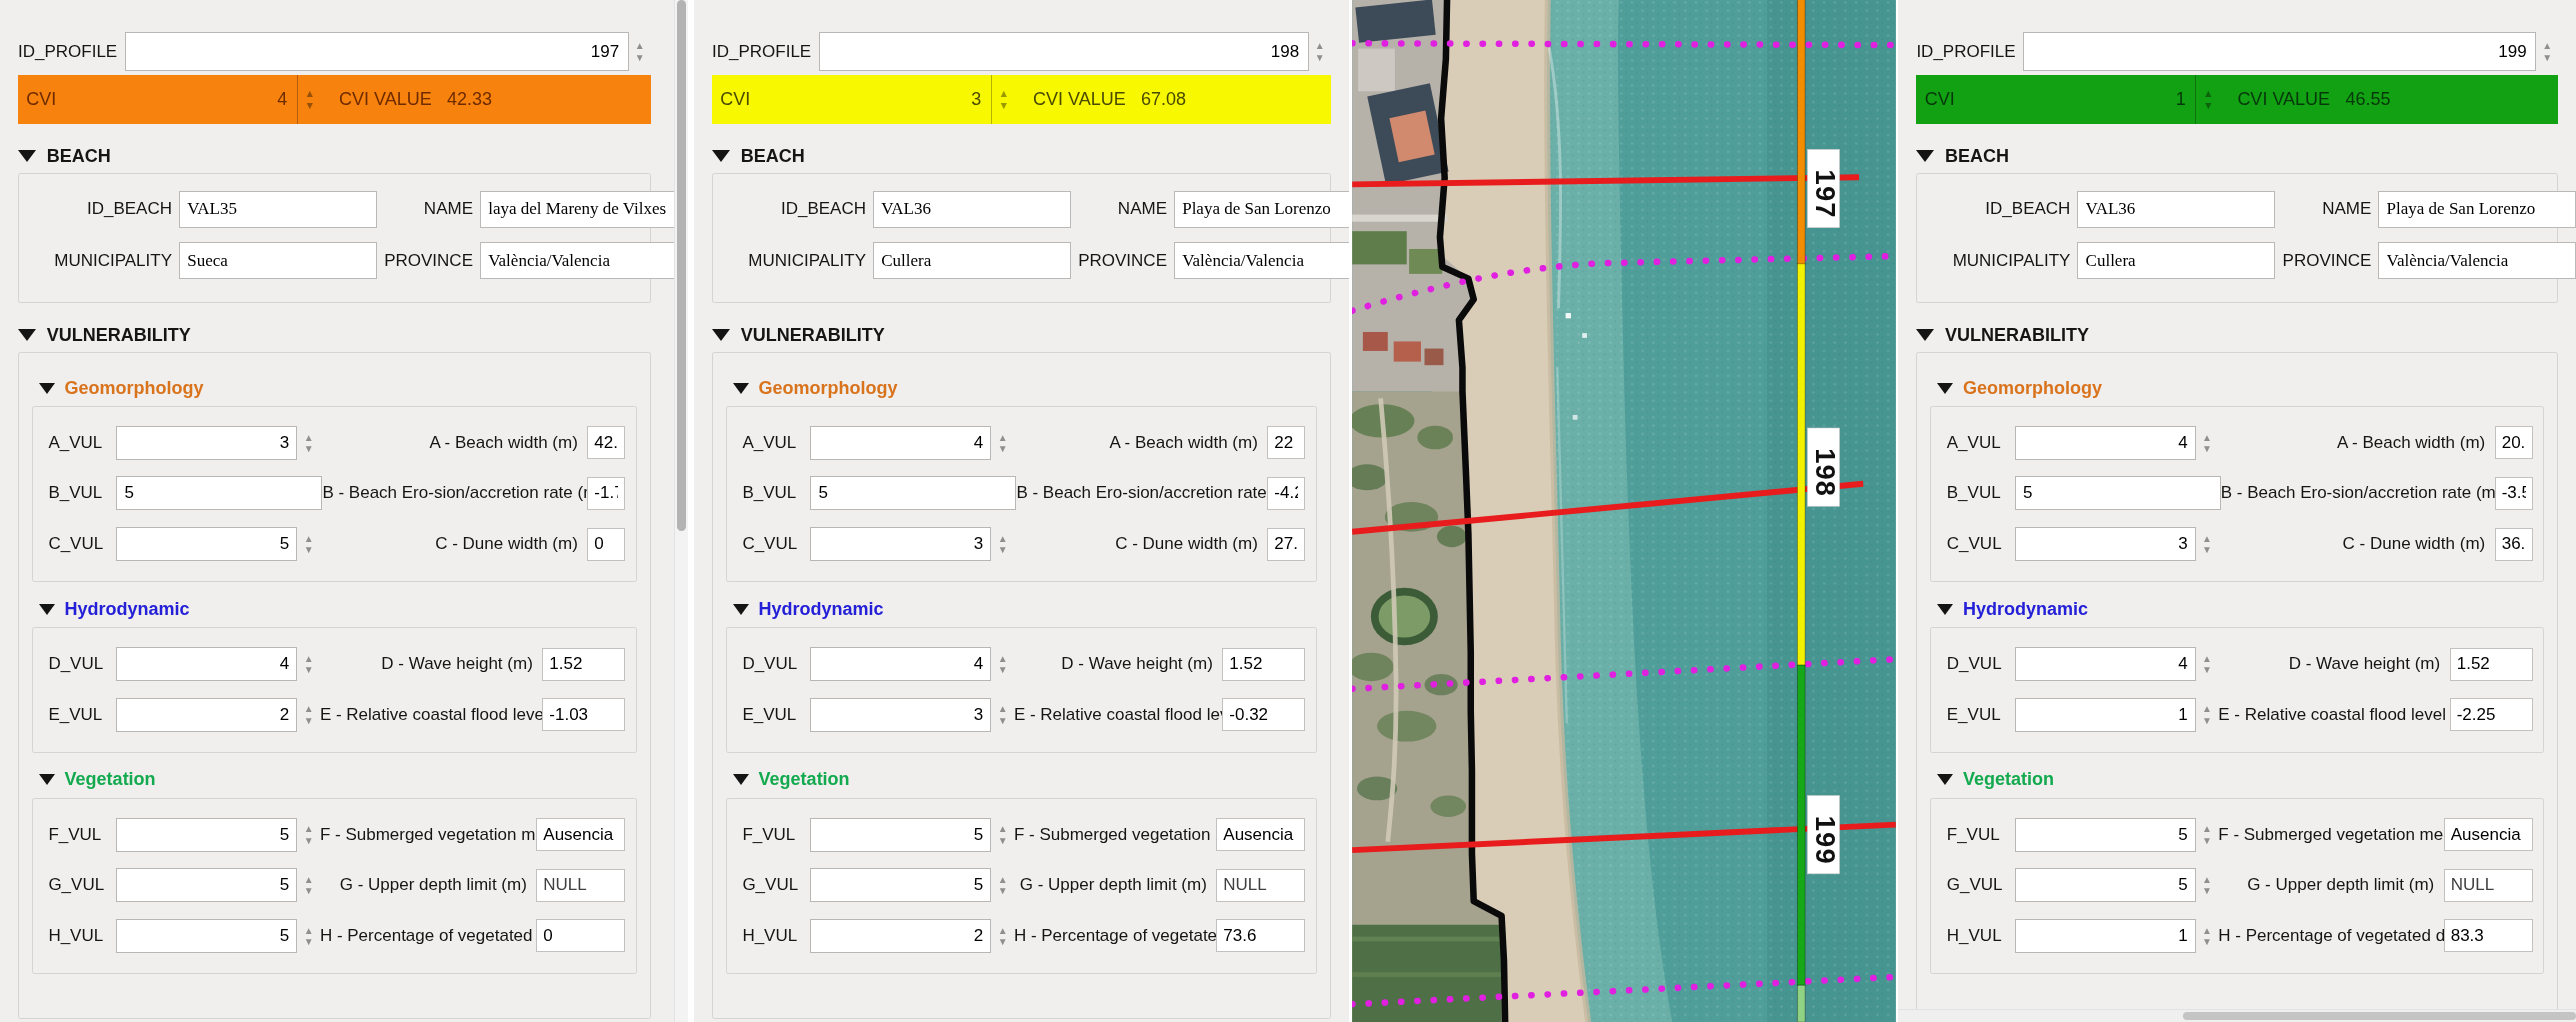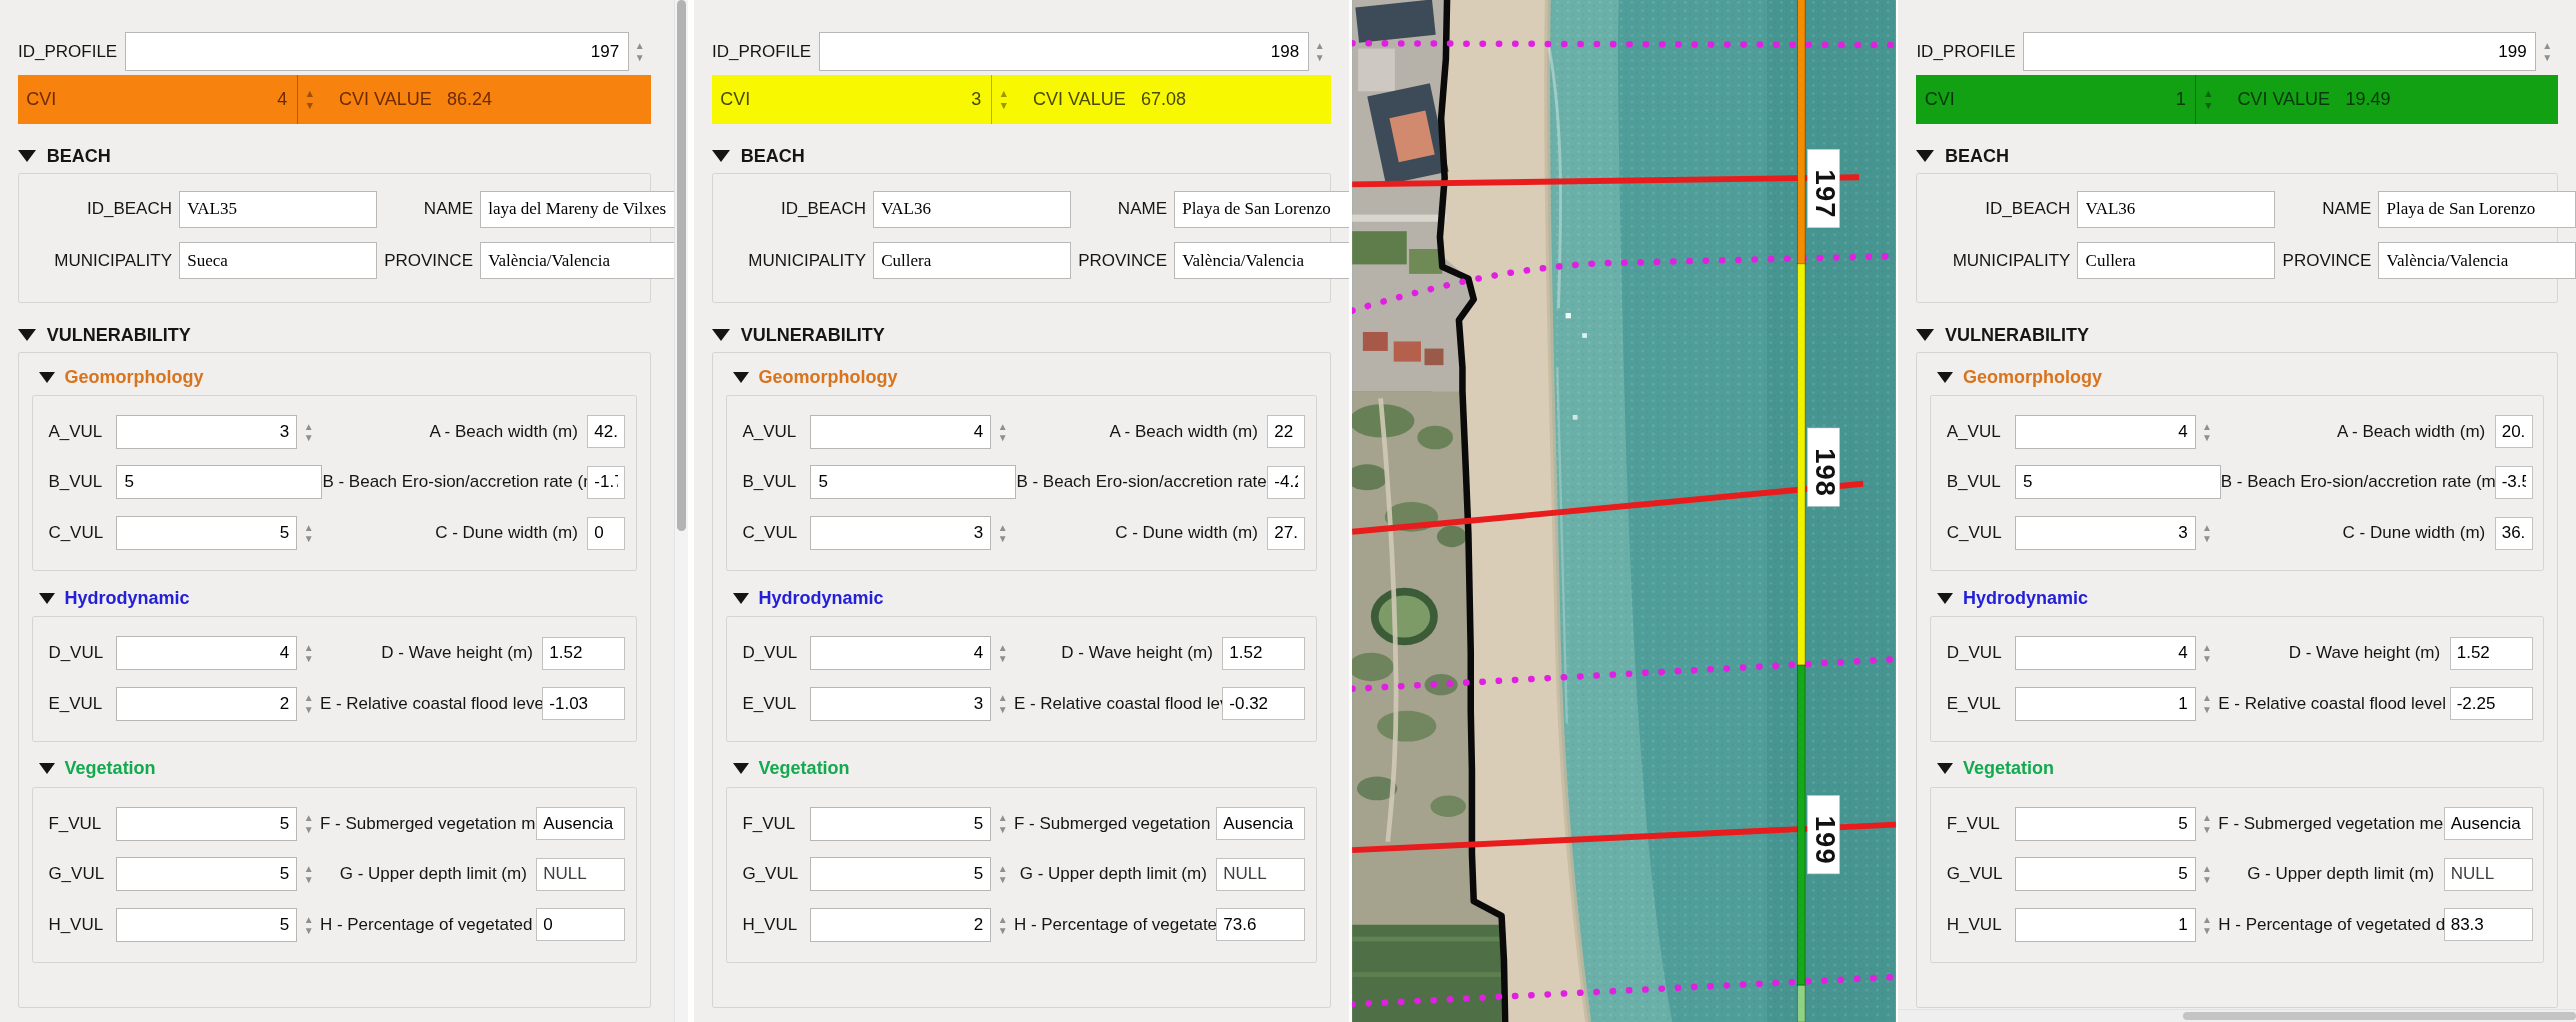--- a/index.html
+++ b/index.html
@@ -33,21 +33,21 @@
   .cvi-vnum{margin-left:15.4px}
 
   
   .sec-head{display:flex;align-items:center;margin-top:21.3px;height:22.5px}
   .tri{width:0;height:0;border-left:9.5px solid transparent;border-right:9.5px solid transparent;
        border-top:12.5px solid #141414;margin-right:10.7px}
   .tri-sm{width:0;height:0;border-left:8.3px solid transparent;border-right:8.3px solid transparent;
           border-top:11.3px solid #141414;margin-right:9.5px}
   .sec-title{font-weight:bold;font-size:18px}
   .sub-head{display:flex;align-items:center;height:21.3px;margin:16.6px 0 7.1px 7.1px}
-  .sub-head.first{margin-top:0}
+  .sub-head.first{margin-top:11px}
   .sub-title{font-weight:bold;font-size:18px}
 
   
   .gbox{border:0.6px solid #D6D4D1;border-radius:2.4px;box-sizing:border-box}
   .beach-box{margin-top:6px;padding:16.6px 12px 22.5px 12px}
   .beach-grid{display:grid;grid-template-columns:141px 198px 1fr 198px;column-gap:7.1px;
               row-gap:14.2px;align-items:center}
   .beach-grid .flabel{text-align:right}
   .binput{height:37px;border:0.6px solid #bbb9b7;background:#fff;font-family:Liberation Serif, serif;font-size:17px;
           padding:0 7.1px;box-sizing:border-box;min-width:0;width:100%}
@@ -92,21 +92,21 @@
   </div>
   <div class="cvi-band" style="background-color: rgb(247, 130, 13); color: rgb(110, 43, 0);">
     <span class="cvi-lab">CVI</span>
     <span class="cvi-val">4</span>
     <span class="cvi-sep"></span>
     <span class="cvi-arrows">
         <i>▲</i>
         <i>▼</i>
       </span>
     <span class="cvi-vlab">CVI VALUE</span>
-    <span class="cvi-vnum">86.24</span>
+    <span class="cvi-vnum">42.33</span>
   </div>
 
   <div class="sec-head">
     <span class="tri"></span>
     <span class="sec-title">BEACH</span>
   </div>
   <div class="gbox beach-box">
     <div class="beach-grid">
       <span class="flabel">ID_BEACH</span>
       <input class="binput" value="VAL35" style="">
@@ -464,21 +464,21 @@
   </div>
   <div class="cvi-band" style="background-color: rgb(18, 161, 18); color: rgb(6, 56, 11);">
     <span class="cvi-lab">CVI</span>
     <span class="cvi-val">1</span>
     <span class="cvi-sep"></span>
     <span class="cvi-arrows">
         <i>▲</i>
         <i>▼</i>
       </span>
     <span class="cvi-vlab">CVI VALUE</span>
-    <span class="cvi-vnum">19.49</span>
+    <span class="cvi-vnum">46.55</span>
   </div>
 
   <div class="sec-head">
     <span class="tri"></span>
     <span class="sec-title">BEACH</span>
   </div>
   <div class="gbox beach-box">
     <div class="beach-grid">
       <span class="flabel">ID_BEACH</span>
       <input class="binput" value="VAL36" style="">

